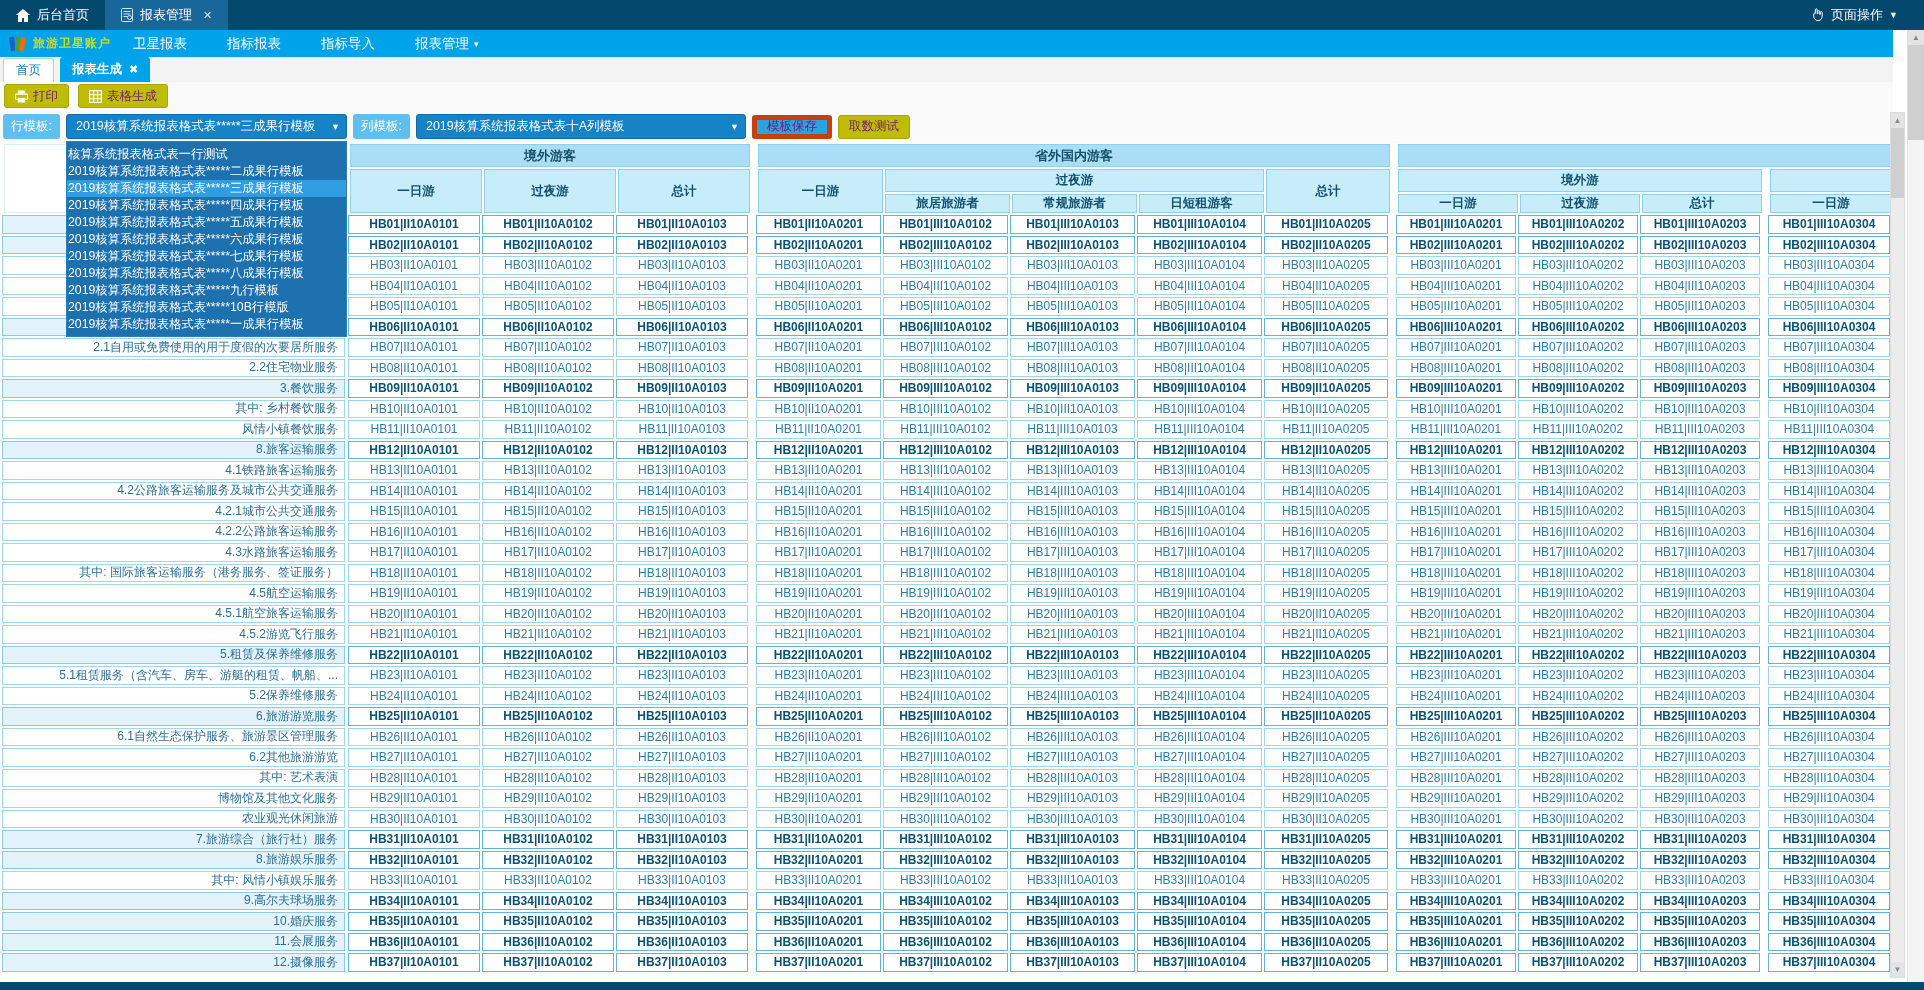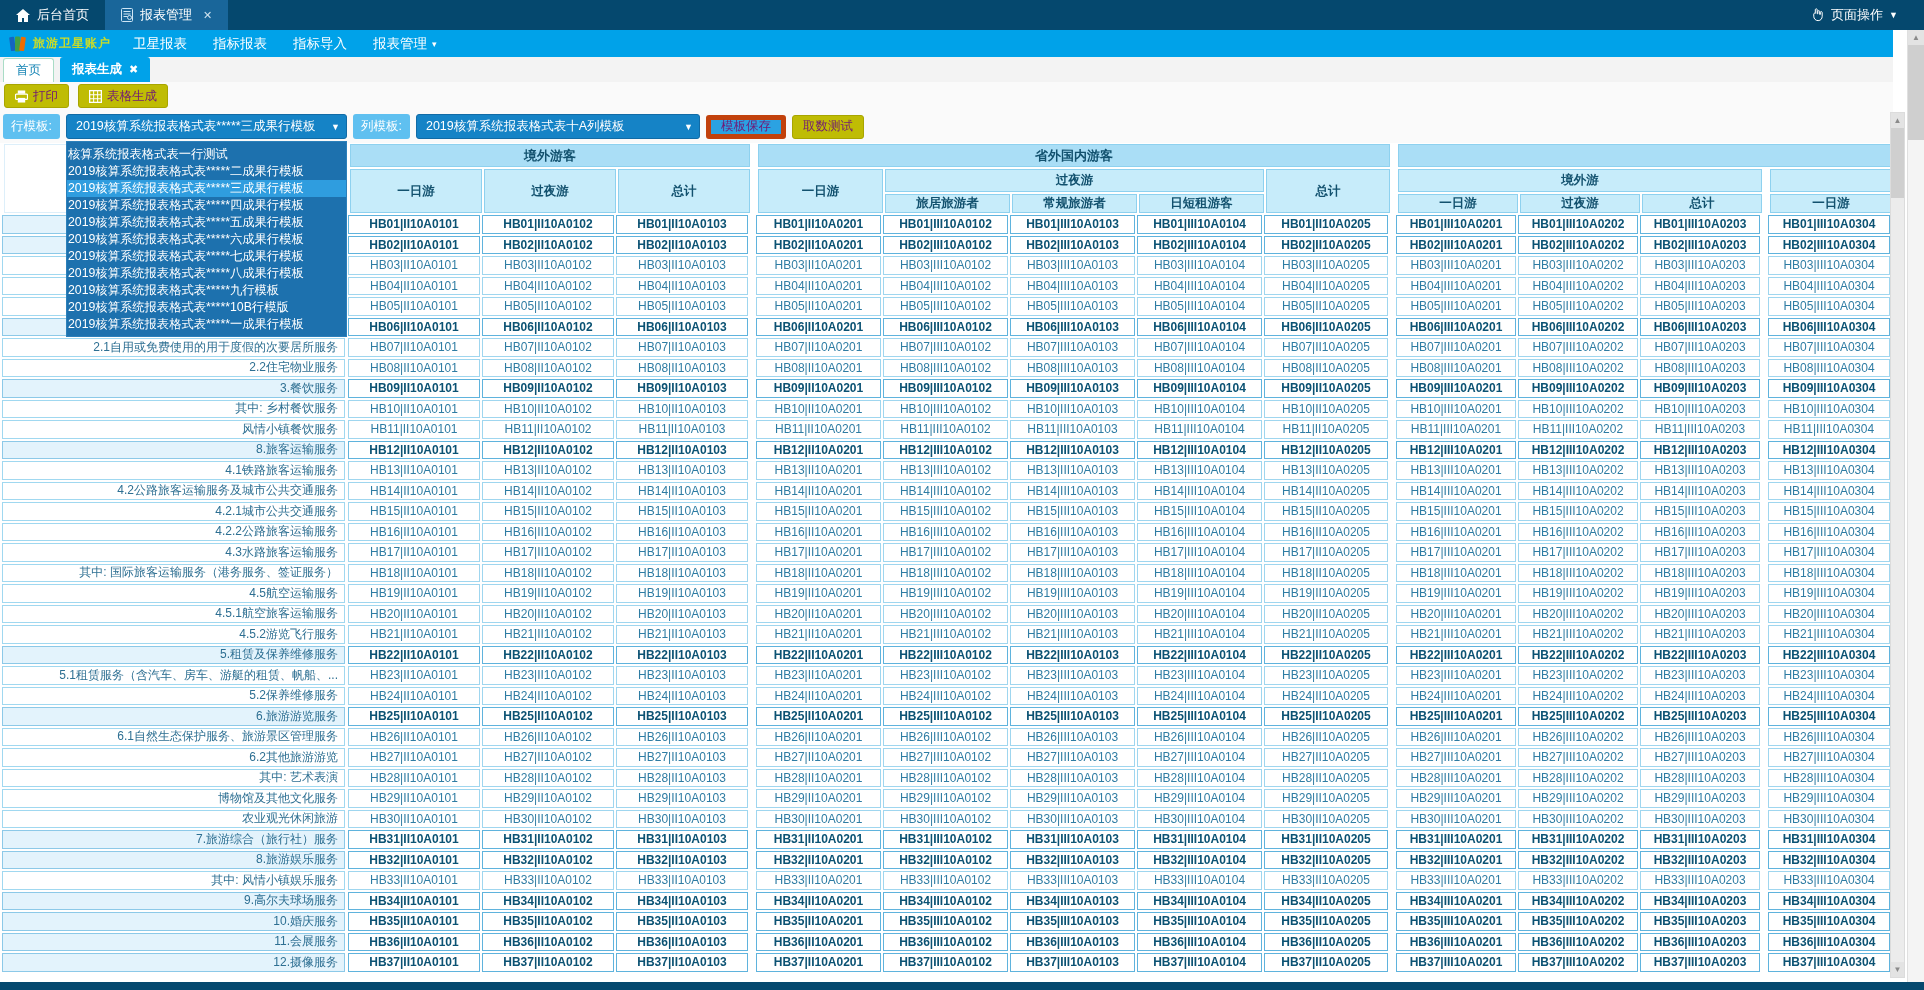--- a/index.html
+++ b/index.html
@@ -13,40 +13,40 @@
   .tb-tab { display:flex; align-items:center; gap:7px; padding:0 16px; font-size:13px; cursor:default; }
   .tb-tab.active { background:#19669a; }
   .tb-close { color:#cfe3ef; font-size:11px; margin-left:4px; }
   .tb-right { position:absolute; right:26px; top:0; height:30px; display:flex; align-items:center; gap:6px; font-size:13px; }
   .caret { font-size:9px; }
 
   
   .menubar { position:absolute; left:0; top:30px; width:1893px; height:27px; background:#00a2e9; display:flex; align-items:center; color:#fff; }
   .brand { display:flex; align-items:center; gap:5px; padding:0 8px; }
   .brand-label { font-size:12px; font-weight:bold; color:#c9dc28; letter-spacing:1px;text-align:right; }
-  .menu-items { display:flex; align-items:flex-end; gap:26px; margin-left:14px; font-size:13.5px; }
+  .menu-items { display:flex; align-items:flex-end; gap:40px; margin-left:14px; font-size:13.5px; }
   .menu-item { display:flex; align-items:center; gap:5px; cursor:default; }
 
   
   .tabbar { position:absolute; left:0; top:57px; width:1893px; height:25px; background:#f3f3f3; display:flex; align-items:flex-end; gap:6px; padding-left:3px; }
   .pg-tab { height:24px; display:flex; align-items:center; padding:0 12px; font-size:12.5px; border-radius:3px 3px 0 0; }
   .pg-tab.plain { background:#fff; border:1px solid #a9dcc6; border-bottom:none; color:#1785b5; }
   .pg-tab.active { background:#00a2e9; color:#fff; font-weight:bold; height:25px; }
   .pg-close { margin-left:7px; font-size:11px; font-weight:bold; }
 
   
   .toolbar1 { position:absolute; left:0; top:82px; width:1893px; height:28px; background:#fafafa; display:flex; align-items:center; gap:9px; padding-left:4px; }
   .btn { height:24px; display:flex; align-items:center; gap:5px; padding:0 10px; border-radius:3px; font-size:12.5px; color:#701a75; cursor:default; }
   .btn.olive { background:#bfbc04; border:1px solid #a8a500; }
   .btn.blue  { background:#2ba2e2; border:5px solid #c2410c; }
   .toolbar2 { position:absolute; left:0; top:110px; width:1893px; height:33px; background:#fafafa; display:flex; align-items:center; gap:6px; padding-left:3px; }
   .chip { height:25px; display:flex; align-items:center; padding:0 8px; background:#5fc0f0; color:#fff; font-size:12.5px; border-radius:3px; }
   .selbox { position:relative; height:25px; display:flex; align-items:center; background:#1583c6; border:1px solid #116ba6; color:#fff; font-size:12.5px; border-radius:3px; padding:0 20px 0 9px; }
   .selbox .arrow { position:absolute; right:6px; font-size:9px; }
-  .w-row { width:281px; } .w-col { width:284px; }
+  .w-row { width:281px; } .w-col { width:330px; }
 
   
   .thead { position:absolute; left:4px; top:143px; display:grid; grid-template-columns:var(--cols); grid-template-rows:25px 25px 21px; width:1889px;text-align:center; }
   .hc { margin:1px; border:1px solid #8ed1ef; background:#c7ecfa; color:#12516e; font-size:12.5px; font-weight:600;
         display:flex; align-items:center; justify-content:center; overflow:hidden; white-space:nowrap; }
   .hc.grp { background:#aadef6; font-size:13px; }
   .corner { grid-column:1/2; grid-row:1/4; margin:1px 2px 1px 0; background:#fff; border:1px solid #ddeffa; padding:3px 4px; color:#1b5a77; font-size:12.5px; }
   .corner div { line-height:22px; }
   .tbody { position:absolute; left:2px; top:214px; width:1889px; }
   .trow { display:grid; grid-template-columns:var(--cols); height:20.5px;text-align:center; }

